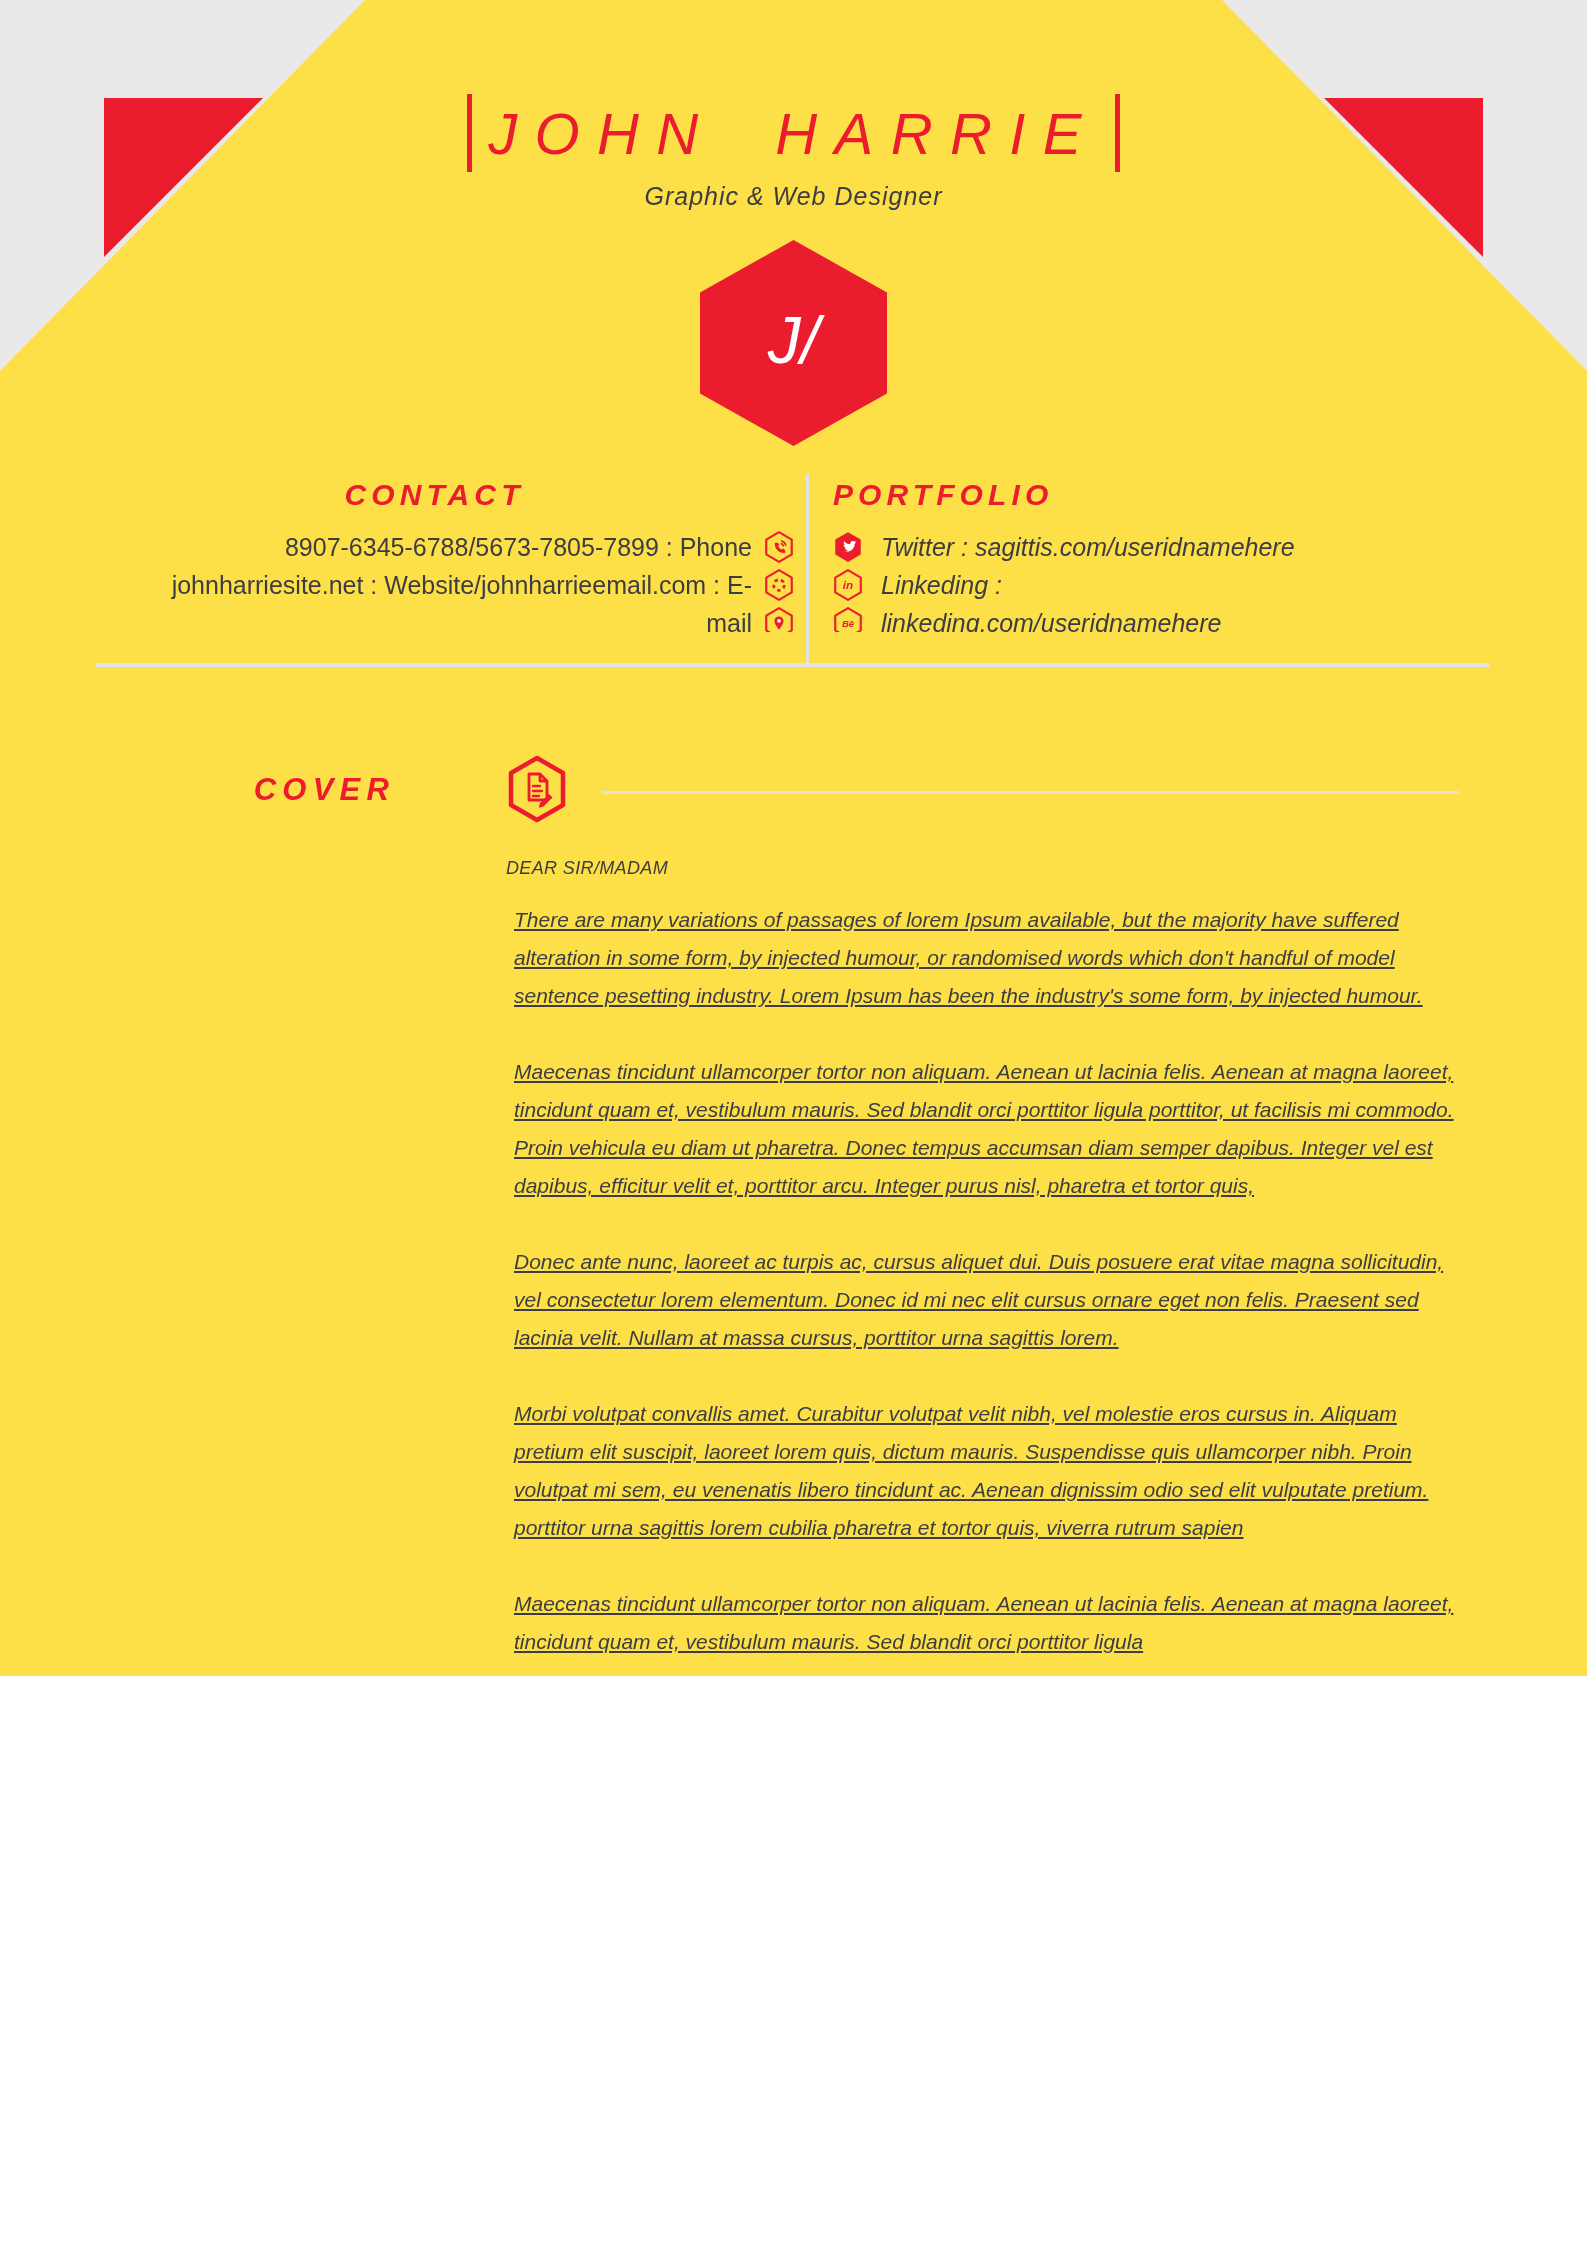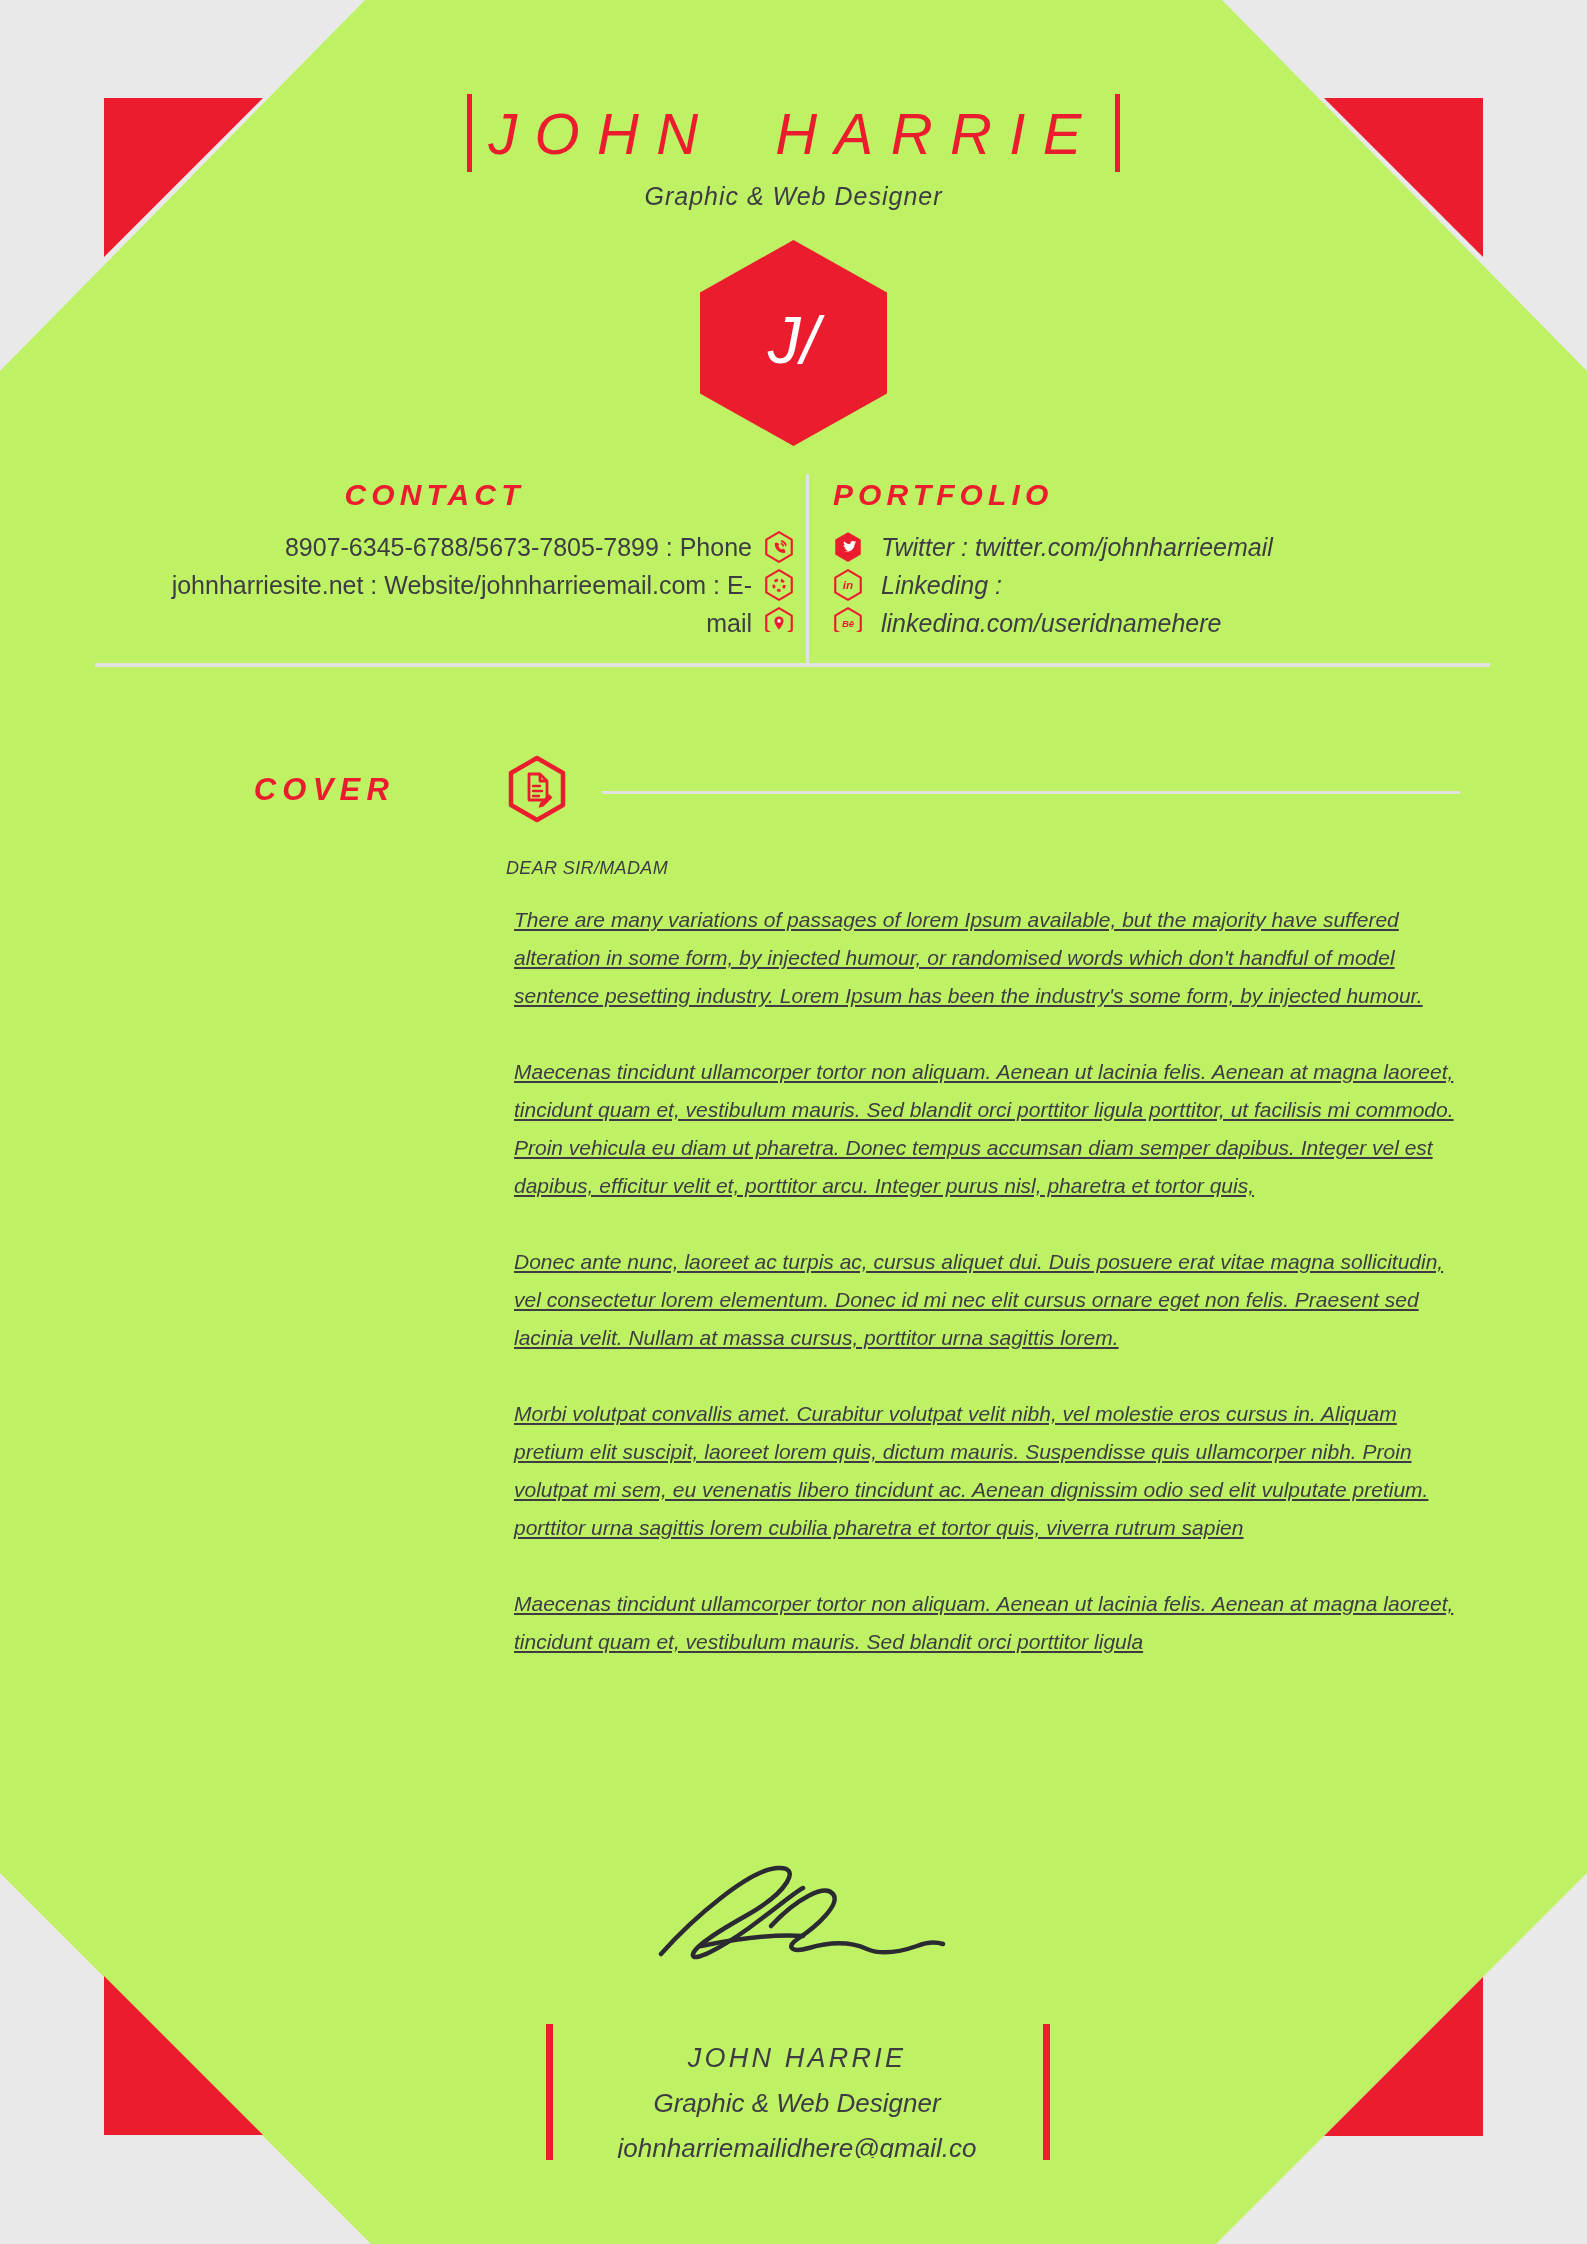--- a/index.html
+++ b/index.html
@@ -1,16 +1,16 @@
 <!DOCTYPE html>
 <html><head>
 <meta charset="utf-8">
 <style>
   html,body{margin:0;padding:0;background:#ffffff;}
-  .page{position:relative;width:1587px;height:2244px;background:#bef264;overflow:hidden;
+  .page{position:relative;width:1587px;height:1676px;background:#fde047;overflow:hidden;
         font-family:"Liberation Sans",sans-serif;}
 
   
   .corner{position:absolute;}
   .gray{background:#E9E9E9;}
   .red{background:#EB1C2D;}
   #gtl{left:0;top:0;width:365px;height:371px;clip-path:polygon(0 0,100% 0,0 100%);}
   #gtr{left:1222px;top:0;width:365px;height:371px;clip-path:polygon(0 0,100% 0,100% 100%);}
   #gbl{left:0;top:1873px;width:371px;height:371px;clip-path:polygon(0 0,0 100%,100% 100%);}
   #gbr{left:1216px;top:1873px;width:371px;height:371px;clip-path:polygon(100% 0,100% 100%,0 100%);}
@@ -127,21 +127,21 @@
   </div>
 
   <div class="portfolio-col">
     <div class="section-heading">PORTFOLIO</div>
     <div class="portfolio-rows">
       <div class="p-row">
         <svg class="icon" width="30" height="34" viewBox="0 0 28 32">
           <polygon points="14,2 26,9 26,23 14,30 2,23 2,9" fill="#EB1C2D"></polygon>
           <path fill="#fff" d="M9.2 20.2c1.7.2 3.2-.2 4.5-1.1-1.4-.2-2.3-.9-2.7-2.1l1.2-.1c-1.5-.5-2.3-1.5-2.4-2.9.5.2.9.4 1.4.4-1.3-1.1-1.6-2.4-.8-3.8 1.5 1.8 3.4 2.8 5.7 2.9-.3-2.3 1.7-3.8 3.7-2.7.6.1 1.1-.1 1.6-.4-.2.7-.6 1.2-1.2 1.5l1.6-.4c-.4.6-.9 1.1-1.5 1.4.2 4.3-3.7 7.9-8.1 7.3z"></path>
         </svg>
-        <span>Twitter : twitter.com/johnharrieemail</span>
+        <span>Twitter : sagittis.com/useridnamehere</span>
       </div>
       <div class="p-row">
         <svg class="icon" width="30" height="34" viewBox="0 0 28 32">
           <polygon points="14,2 26,9 26,23 14,30 2,23 2,9" fill="none" stroke="#EB1C2D" stroke-width="2" stroke-linejoin="round"></polygon>
           <text x="14" y="20" text-anchor="middle" font-size="11" font-weight="bold" fill="#EB1C2D" font-family="Liberation Sans, sans-serif">in</text>
         </svg>
         <span>Linkeding :</span>
       </div>
       <div class="p-row">
         <svg class="icon" width="30" height="34" viewBox="0 0 28 32">

